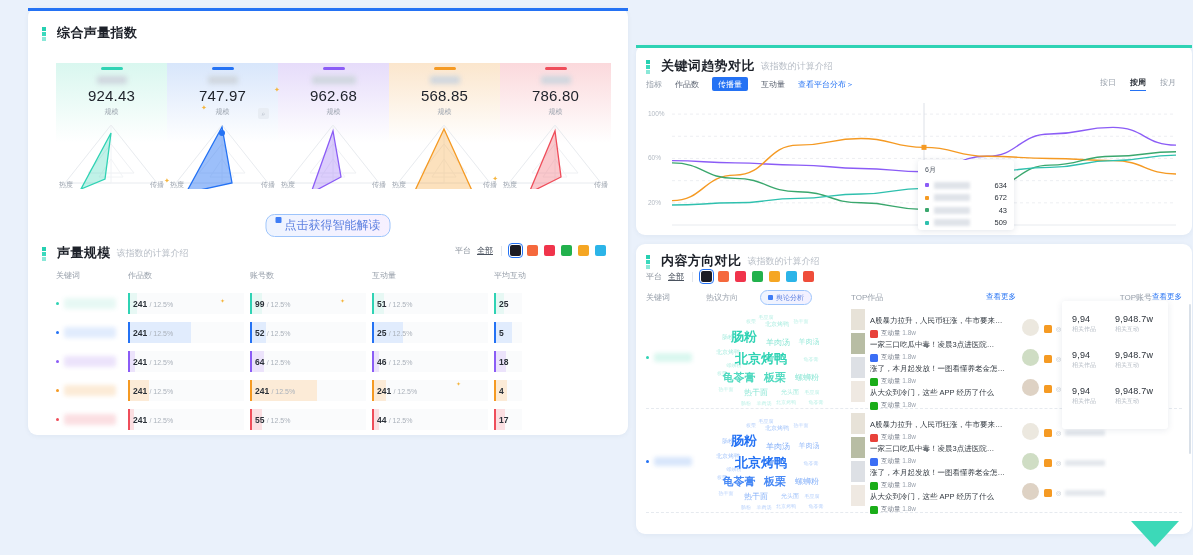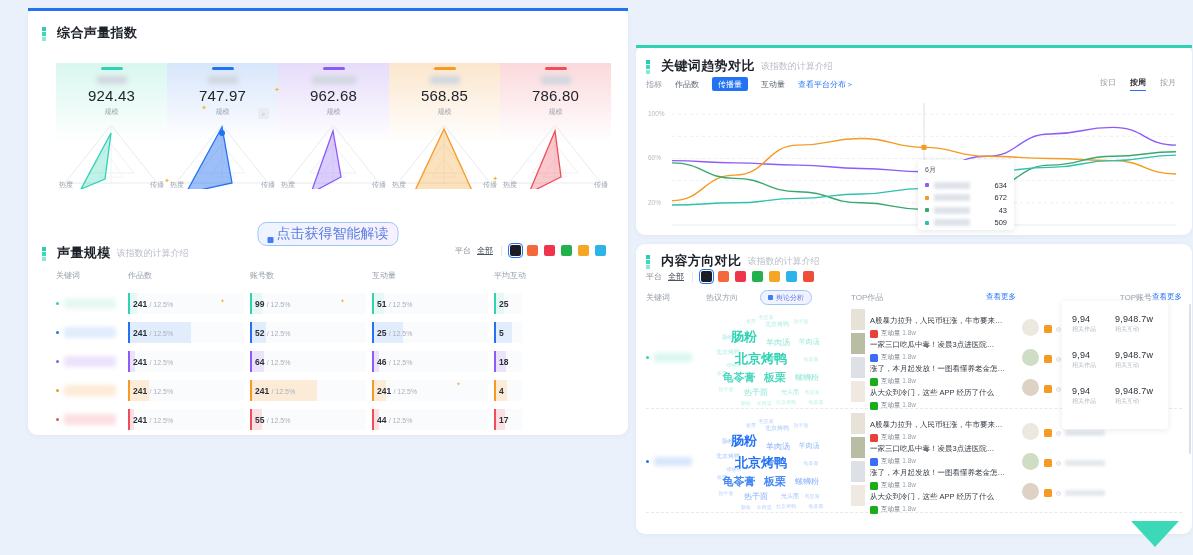--- a/index.html
+++ b/index.html
@@ -37,21 +37,21 @@
   .radar-card svg { position: absolute; top: 44px; left: 7px; }
   .radar-card .ax { position: absolute; font-size: 7px; color: #9aa2ad; }
   .radar-card .ax-top { top: 44px; left: 50%; transform: translateX(-50%); }
   .radar-card .ax-bl { left: 3px; top: 117px; }
   .radar-card .ax-br { right: 3px; top: 117px; }
   .radar-card .star { position: absolute; font-size: 7px; color: #f5b53d; }
   .radar-card .mag { position: absolute; right: 9px; top: 45px; width: 11px; height: 11px; border-radius: 2px; background: #e8edf4; color:#aeb7c2; font-size:7px; text-align:center; line-height:11px; }
 
   #ai-btn { position: absolute; left: 50%; top: 206px; transform: translateX(-50%);
     border: 1px solid #9dc4fb; border-radius: 9px; background: linear-gradient(90deg,#eef4ff,#f7f0ff);
-    padding: 2px 9px; font-size: 14px; color: #5b7fe0; display: flex; align-items: flex-end; gap: 3px; filter: blur(.25px); margin-top: 8px; }
+    padding: 2px 9px; font-size: 12px; color: #5b7fe0; display: flex; align-items: flex-start; gap: 3px; filter: blur(.25px); }
   #ai-btn .sq { width: 6px; height: 6px; background: #3f7df6; border-radius: 1px; }
 
   #sec-volume-head { position: absolute; left: 14px; top: 236px; display: flex; align-items: center; }
 
   .plat-filter { position: absolute; display: flex; align-items: center; gap: 6px; font-size: 8px; color: #6b7380; }
   #plat-filter-left { right: 22px; top: 237px; }
   .plat-label { color: #8a929d; }
   .plat-all { color: #4a525e; text-decoration: underline; }
   .plat-divider { width: 1px; height: 10px; background: #e2e6ec; margin: 0 2px; }
   .plat-ico { width: 11px; height: 11px; border-radius: 2px; font-size: 6px; color:#fff; display:flex; align-items:center; justify-content:center; filter: blur(.3px); }

